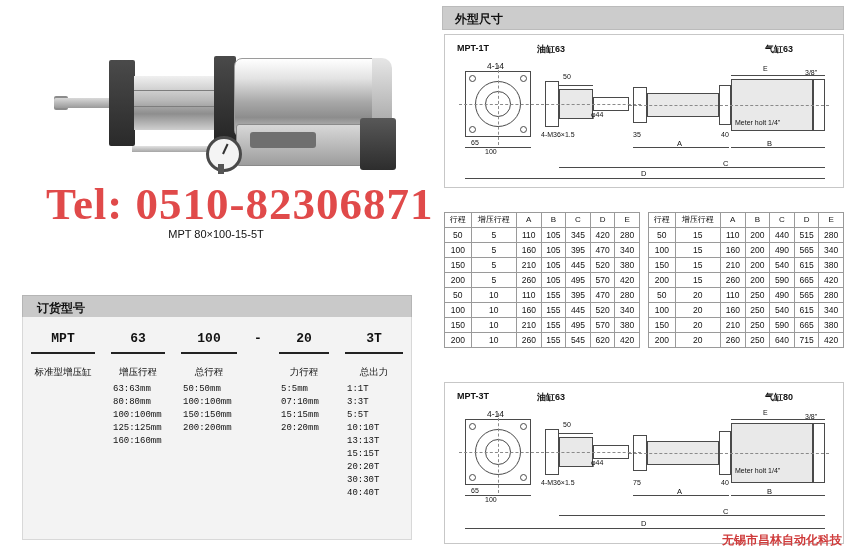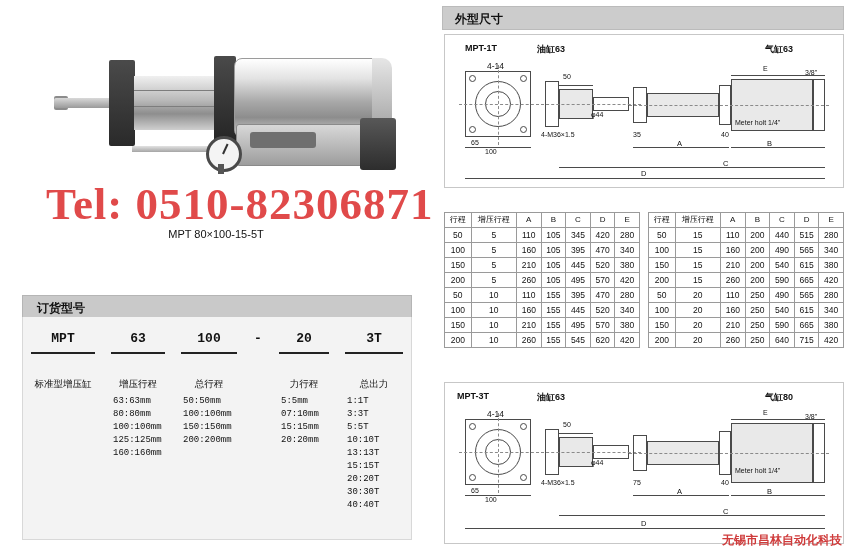--- a/index.html
+++ b/index.html
@@ -37,21 +37,21 @@
 
   
   .order-head{position:absolute;left:22px;top:295px;width:388px;height:22px;background:#c9c9c9;border:1px solid #b5b5b5;}
   .order-head span{position:absolute;left:14px;top:4px;font-size:12px;font-weight:bold;color:#111;}
   .order-body{position:absolute;left:22px;top:317px;width:388px;height:222px;background:#f3f3f3;border:1px solid #d8d8d8;border-top:none;}
   .ocols{position:absolute;left:0;top:10px;width:100%;display:flex;font-family:Liberation Mono, monospace;}
   .ocol{position:relative;box-sizing:border-box;}
   .c1{width:80px;}.c2{width:70px;}.c3{width:72px;}.c4{width:26px;}.c5{width:66px;}.c6{width:74px;}
   .ocode{text-align:center;font-size:13px;font-weight:bold;color:#111;padding:4px 0;}
   .uline{height:2px;background:#222;margin:2px 8px 0 8px;}
-  .otitle{text-align:center;font-size:9.5px;color:#111;margin-top:24px;}
+  .otitle{text-align:center;font-size:9.5px;color:#111;margin-top:12px;}
   .olist{font-size:9px;color:#111;line-height:13px;margin-top:4px;padding-left:10px;}
   .olist div{white-space:nowrap;}
 
   
   .right{position:absolute;left:432px;top:0;width:418px;height:553px;background:#fff;}
   .sect-head{position:absolute;left:10px;top:6px;width:400px;height:22px;background:#cccccc;border:1px solid #bbb;}
   .sect-head span{position:absolute;left:12px;top:4px;font-size:12px;font-weight:bold;color:#111;}
 
   .panel{position:absolute;background:#fff;border:1px solid #c7c7c7;}
   .p1{left:444px;top:34px;width:398px;height:152px;}
@@ -176,21 +176,21 @@
     </div>
   </div>
 
   <div class="right">
     <div class="sect-head">
       <span>外型尺寸</span>
     </div>
   </div>
 
   <div class="panel p1">
-    <div class="lbl-b" style="left:12px;top:8px;margin-left:8px;">MPT-1T</div>
+    <div class="lbl-b" style="left:12px;top:8px;">MPT-1T</div>
     <div class="lbl-b" style="left:92px;top:8px;">油缸63</div>
     <div class="lbl-b" style="left:320px;top:8px;">气缸63</div>
 
     <div class="rect" style="left:20px;top:36px;width:66px;height:66px;"></div>
     <div class="circ" style="left:30px;top:46px;width:46px;height:46px;"></div>
     <div class="circ" style="left:40px;top:56px;width:26px;height:26px;"></div>
     <div class="circ" style="left:24px;top:40px;width:7px;height:7px;"></div>
     <div class="circ" style="left:75px;top:40px;width:7px;height:7px;"></div>
     <div class="circ" style="left:24px;top:91px;width:7px;height:7px;"></div>
     <div class="circ" style="left:75px;top:91px;width:7px;height:7px;"></div>

